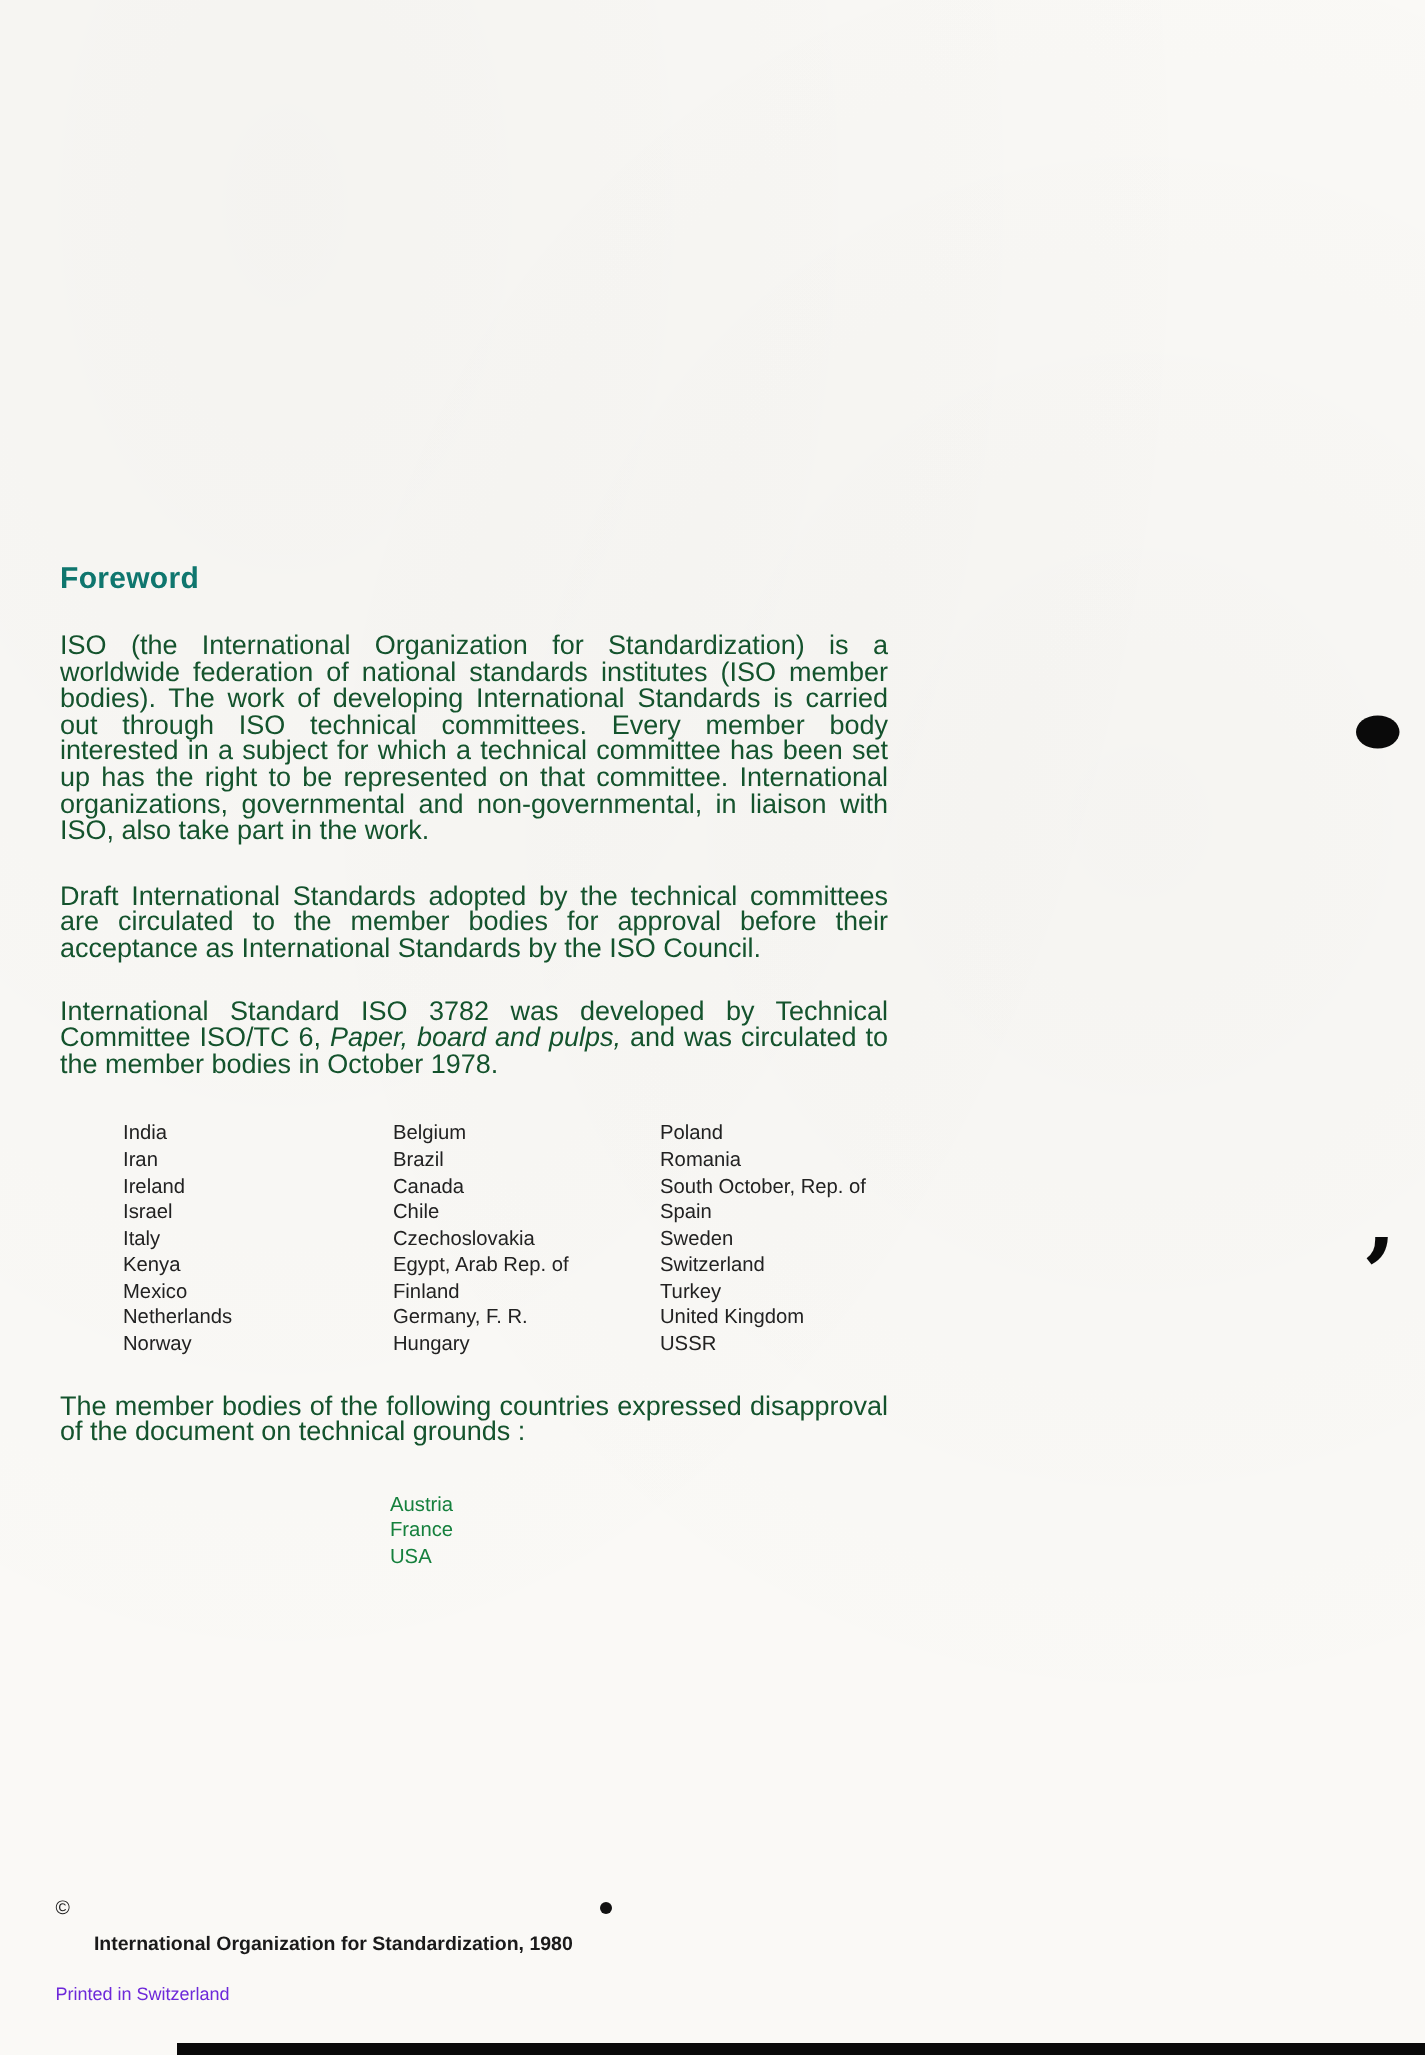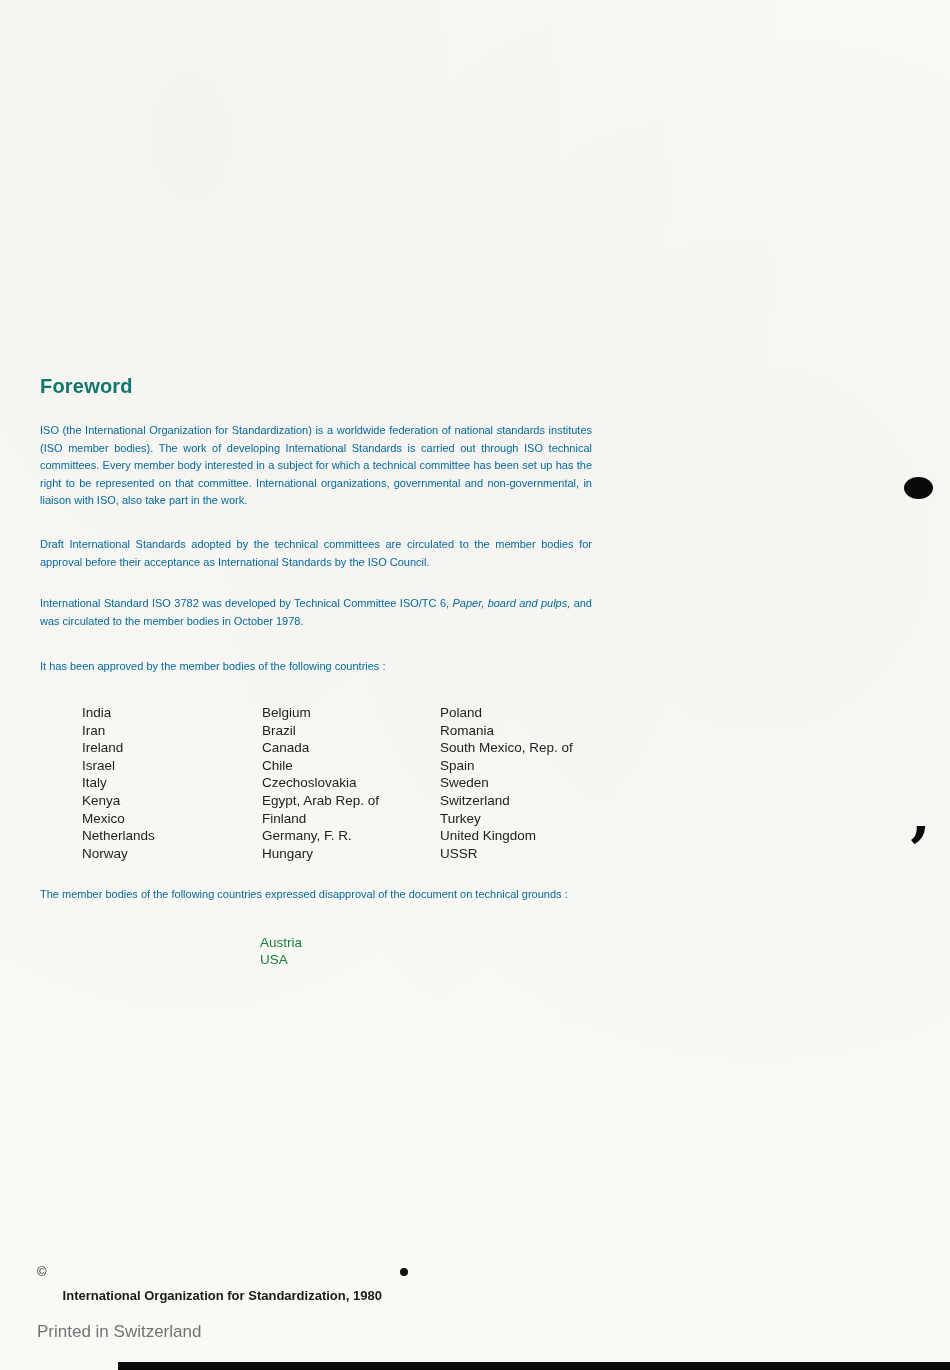--- a/index.html
+++ b/index.html
@@ -26,24 +26,24 @@
 
   h1.foreword {
     font-size: 20px;
     font-weight: bold;
     letter-spacing: 0.2px;
     color: #0f766e;
     margin-bottom: 24px;
   }
 
   p.body-text {
-    font-size: 11px;
+    font-size: 18px;
     line-height: 17.6px;
     text-align: justify;
-    color: #0369a1;
+    color: #14532d;
   }
 
   p.para-1 { margin-bottom: 26px; }
   p.para-2 { margin-bottom: 24px; }
   p.para-3 { margin-bottom: 28px; }
   p.para-4 { margin-bottom: 28px; text-align: left; }
 
   .columns {
     display: flex;
     margin-left: 42px;
@@ -85,22 +85,22 @@
   .copyright-dot {
     display: inline-block;
     width: 8px;
     height: 8px;
     border-radius: 50%;
     background: #111;
     margin-left: 18px;
   }
   .printed-line {
     margin-top: 19px;
-    font-size: 17px;
-    color: #737373;
+    font-size: 12px;
+    color: #6d28d9;
   }
 
   .scan-dot {
     position: absolute;
     left: 904px;
     top: 477px;
     width: 29px;
     height: 22px;
     border-radius: 50%;
     background: #0a0a0a;
@@ -132,21 +132,20 @@
 <div class="content">
 
   <h1 class="foreword">Foreword</h1>
 
   <p class="body-text para-1">ISO (the International Organization for Standardization) is a worldwide federation of national standards institutes (ISO member bodies). The work of developing International Standards is carried out through ISO technical committees. Every member body interested in a subject for which a technical committee has been set up has the right to be represented on that committee. International organizations, governmental and non-governmental, in liaison with ISO, also take part in the work.</p>
 
   <p class="body-text para-2">Draft International Standards adopted by the technical committees are circulated to the member bodies for approval before their acceptance as International Standards by the ISO Council.</p>
 
   <p class="body-text para-3"><span>International Standard ISO 3782 was developed by Technical Committee ISO/TC 6, </span><i>Paper, board and pulps,</i><span> and was circulated to the member bodies in October 1978.</span></p>
 
-  <p class="body-text para-4">It has been approved by the member bodies of the following countries :</p>
 
   <div class="columns">
     <div class="col col-2">
         <div>India</div>
         <div>Iran</div>
         <div>Ireland</div>
         <div>Israel</div>
         <div>Italy</div>
         <div>Kenya</div>
         <div>Mexico</div>
@@ -160,34 +159,35 @@
         <div>Chile</div>
         <div>Czechoslovakia</div>
         <div>Egypt, Arab Rep. of</div>
         <div>Finland</div>
         <div>Germany, F. R.</div>
         <div>Hungary</div>
       </div>
     <div class="col col-3">
         <div>Poland</div>
         <div>Romania</div>
-        <div>South Mexico, Rep. of</div>
+        <div>South October, Rep. of</div>
         <div>Spain</div>
         <div>Sweden</div>
         <div>Switzerland</div>
         <div>Turkey</div>
         <div>United Kingdom</div>
         <div>USSR</div>
       </div>
   </div>
 
   <p class="body-text para-5">The member bodies of the following countries expressed disapproval of the document on technical grounds :</p>
 
   <div class="disapproval-list">
       <div>Austria</div>
+      <div>France</div>
       <div>USA</div>
     </div>
 
 </div>
 
 <div class="footer">
   <div class="copyright-line">
     <span class="copyright-symbol">©</span>
     <span class="copyright-text">International Organization for Standardization, 1980</span>
     <span class="copyright-dot"></span>

